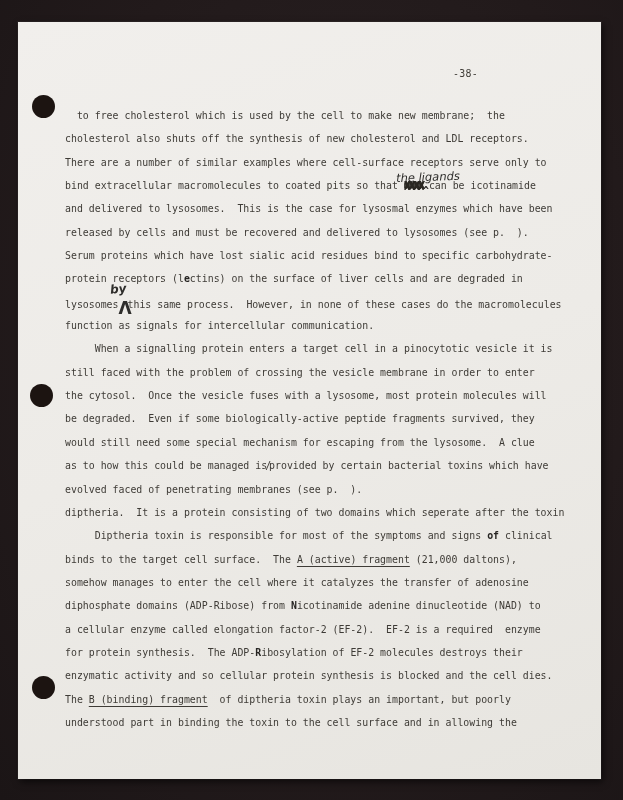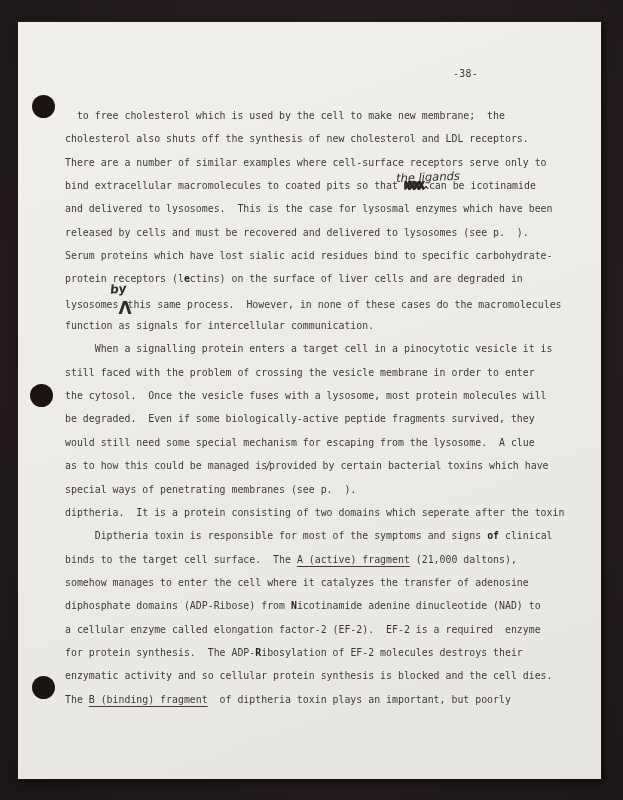--- a/index.html
+++ b/index.html
@@ -82,27 +82,28 @@
         <div class="tline"><span class="seg-normal">Serum proteins which have lost sialic acid residues bind to specific carbohydrate-</span></div>
         <div class="tline"><span class="seg-normal">protein receptors (l</span><span class="seg-bold">e</span><span class="seg-normal">ctins) on the surface of liver cells and are degraded in</span></div>
         <div class="tline"><span class="seg-normal">lysosomes</span><span class="seg-insert-caret">Λ</span><span class="seg-normal">this same process.  However, in none of these cases do the macromolecules</span></div>
         <div class="tline"><span class="seg-normal">function as signals for intercellular communication.</span></div>
         <div class="tline"><span class="seg-normal">     When a signalling protein enters a target cell in a pinocytotic vesicle it is</span></div>
         <div class="tline"><span class="seg-normal">still faced with the problem of crossing the vesicle membrane in order to enter</span></div>
         <div class="tline"><span class="seg-normal">the cytosol.  Once the vesicle fuses with a lysosome, most protein molecules will</span></div>
         <div class="tline"><span class="seg-normal">be degraded.  Even if some biologically-active peptide fragments survived, they</span></div>
         <div class="tline"><span class="seg-normal">would still need some special mechanism for escaping from the lysosome.  A clue</span></div>
         <div class="tline"><span class="seg-normal">as to how this could be managed is</span><span class="seg-tight">/</span><span class="seg-normal">provided by certain bacterial toxins which have</span></div>
-        <div class="tline"><span class="seg-normal">special ways of penetrating membranes (see p.  ).</span></div>
+        <div class="tline"><span class="seg-normal">evolved faced of penetrating membranes (see p.  ).</span></div>
         <div class="tline"><span class="seg-normal">diptheria.  It is a protein consisting of two domains which seperate after the toxin</span></div>
         <div class="tline"><span class="seg-normal">     Diptheria toxin is responsible for most of the symptoms and signs </span><span class="seg-bold">of</span><span class="seg-normal"> clinical</span></div>
         <div class="tline"><span class="seg-normal">binds to the target cell surface.  The </span><span class="seg-underline">A (active) fragment</span><span class="seg-normal"> (21,000 daltons),</span></div>
         <div class="tline"><span class="seg-normal">somehow manages to enter the cell where it catalyzes the transfer of adenosine</span></div>
         <div class="tline"><span class="seg-normal">diphosphate domains (ADP-Ribose) from </span><span class="seg-bold">N</span><span class="seg-normal">icotinamide adenine dinucleotide (NAD) to</span></div>
         <div class="tline"><span class="seg-normal">a cellular enzyme called elongation factor-2 (EF-2).  EF-2 is a required  enzyme</span></div>
         <div class="tline"><span class="seg-normal">for protein synthesis.  The ADP-</span><span class="seg-bold">R</span><span class="seg-normal">ibosylation of EF-2 molecules destroys their</span></div>
         <div class="tline"><span class="seg-normal">enzymatic activity and so cellular protein synthesis is blocked and the cell dies.</span></div>
         <div class="tline"><span class="seg-normal">The </span><span class="seg-underline">B (binding) fragment</span><span class="seg-normal">  of diptheria toxin plays an important, but poorly</span></div>
+        <div class="tline"><span class="seg-normal">understood part in binding the toxin to the cell surface and in allowing the</span></div>
       </div>
     <div class="annotation ann-ligands">the ligands</div>
     <div class="annotation ann-by">by</div>
   </div>
 </div>
 
 </body></html>

